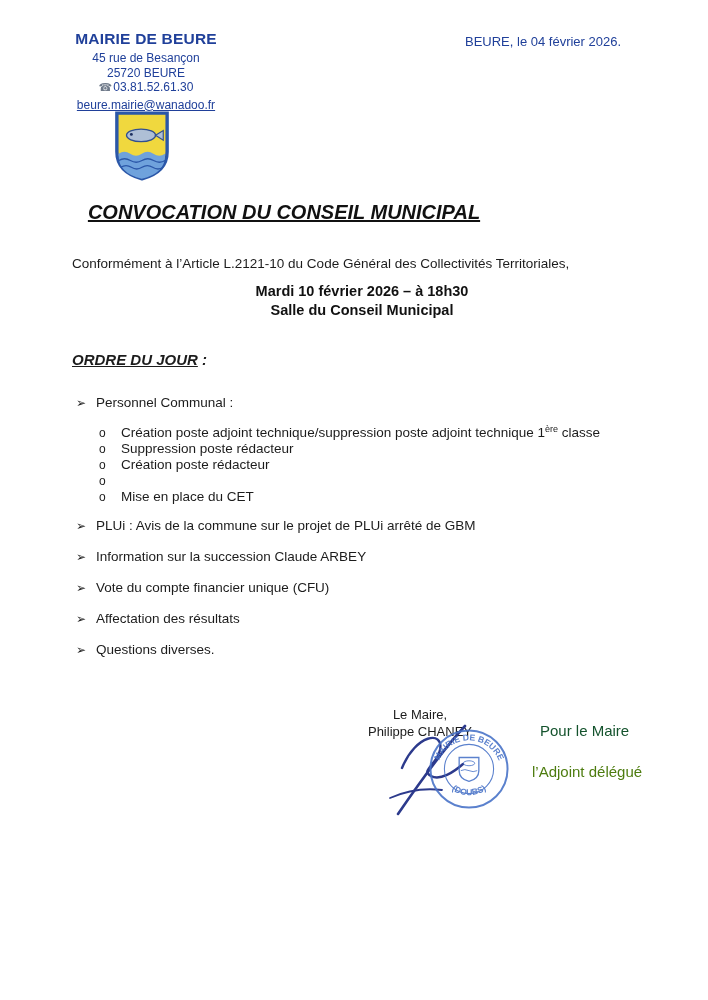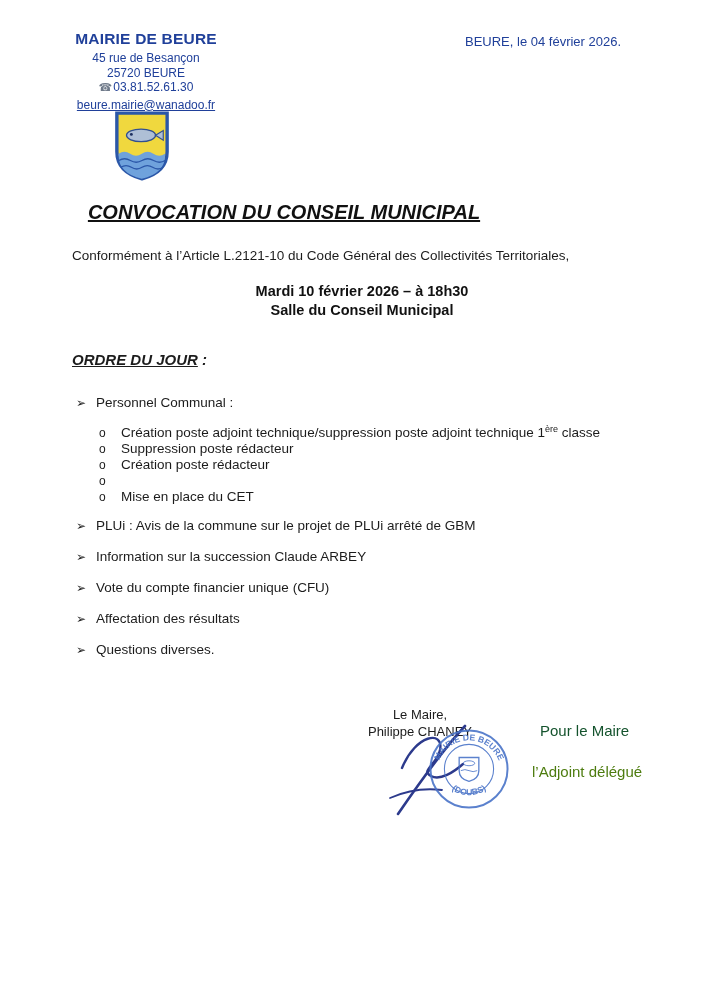--- a/index.html
+++ b/index.html
@@ -13,21 +13,21 @@
   .addr-line{font-size:12px;line-height:14.5px;color:#20409a;}
   .phone-line{font-size:12px;line-height:14.5px;color:#20409a;}
   .phone-icon{color:#6f7a8a;font-size:11px;margin-right:1px;}
   .email-link{display:inline-block;font-size:12px;line-height:15px;color:#20409a;text-decoration:underline;cursor:pointer;}
   .dateline{position:absolute;left:465px;top:34px;font-size:13px;color:#20409a;}
   .crest{position:absolute;left:113px;top:110px;width:58px;height:72px;}
   
   .doc-title{position:absolute;left:0;top:201px;width:568px;text-align:center;
     font-size:20px;font-weight:bold;font-style:italic;color:#111;}
   .doc-title .u{text-decoration:underline;}
-  .intro{position:absolute;left:72px;top:248px;font-size:13.5px;color:#1c1c1c;}
+  .intro{position:absolute;left:72px;top:256px;font-size:13.5px;color:#1c1c1c;}
   .meeting{position:absolute;left:0;top:282px;width:724px;text-align:center;
     font-size:14.5px;font-weight:bold;line-height:19px;color:#111;}
   
   .agenda-head{position:absolute;left:72px;top:351px;font-size:15px;font-weight:bold;font-style:italic;}
   .agenda-head .u{text-decoration:underline;}
   .agenda{position:absolute;left:76px;top:394px;width:610px;font-size:13.5px;}
   .item{display:flex;margin-bottom:13px;line-height:18px;}
   .bullet{flex:0 0 20px;font-size:12px;line-height:18px;}
   .sub{margin:2px 0 4px 20px;}
   .subitem{display:flex;line-height:16px;}

